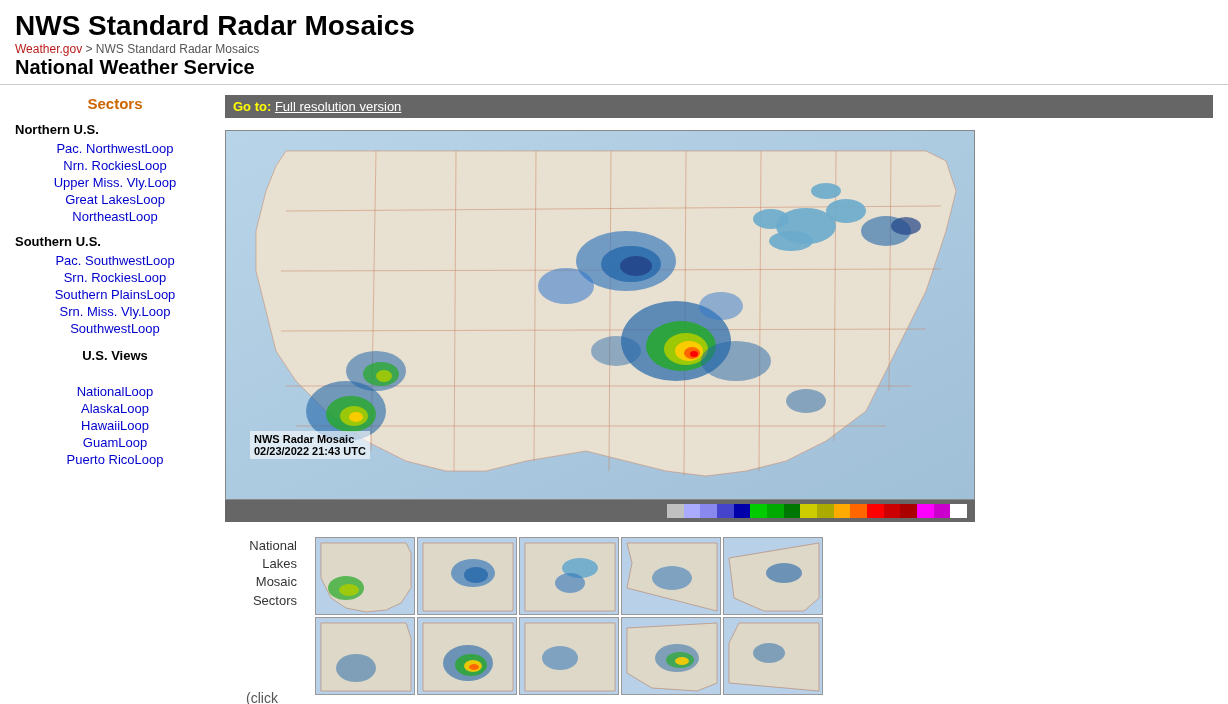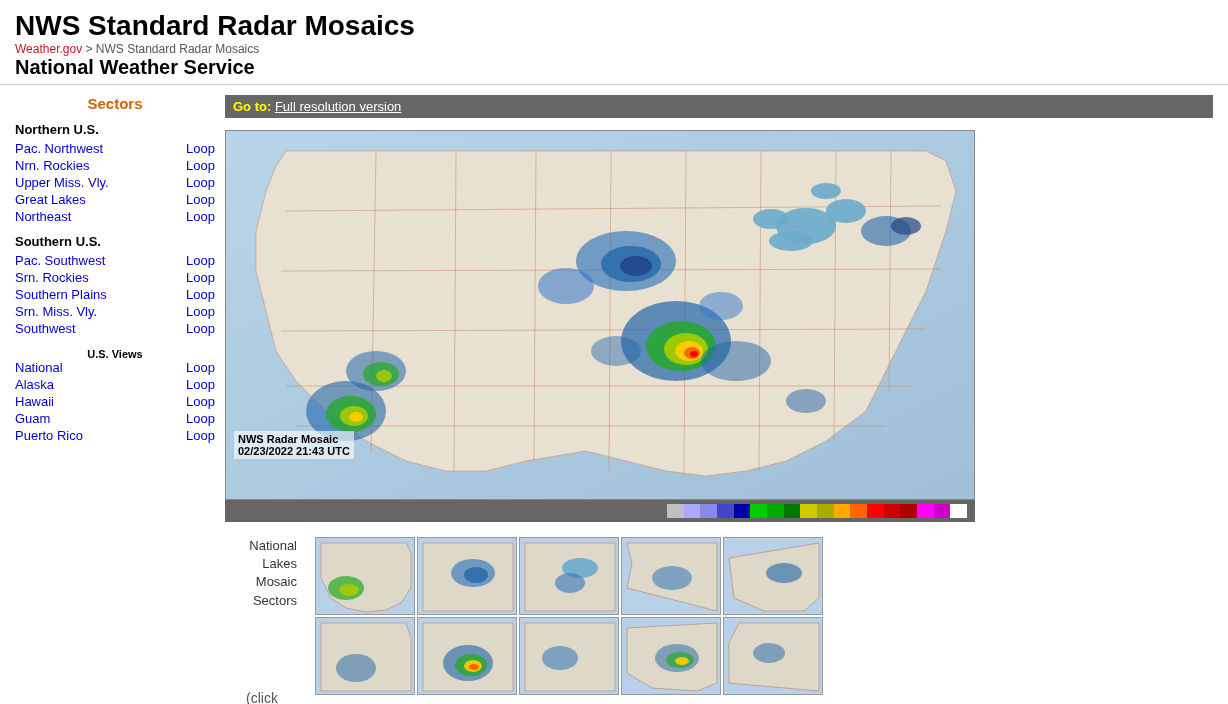--- a/index.html
+++ b/index.html
@@ -55,34 +55,34 @@
       margin-bottom: 8px;
     }
     .sidebar-group-title {
       font-weight: bold;
       font-size: 13px;
       margin-top: 10px;
       margin-bottom: 4px;
     }
     .sidebar-item {
       display: flex;
-      justify-content: space-between;
+      justify-content: center;
       align-items: center;
       margin-bottom: 2px;
     }
     .sidebar-item a {
       color: #0000cc;
       text-decoration: none;
       font-size: 13px;
     }
     .sidebar-group-title-center {
       font-weight: bold;
-      font-size: 11px;
+      font-size: 13px;
       margin-top: 12px;
-      margin-bottom: 0;
+      margin-bottom: 21px;
       text-align: center;
     }
 
     
     #content {
       flex: 1;
     }
 
     .goto-bar {
       background: #666;
@@ -99,21 +99,21 @@
       background: #b0c8e0;
       position: relative;
       width: 750px;
       height: 370px;
       overflow: hidden;
     }
 
     .radar-label {
       position: absolute;
       bottom: 40px;
-      left: 8px;
+      left: 24px;
       font-size: 11px;
       color: #000;
       font-weight: bold;
       background: rgba(255,255,255,0.6);
       padding: 2px 4px;
     }
 
     .color-bar-container {
       background: #666;
       padding: 4px 8px;

